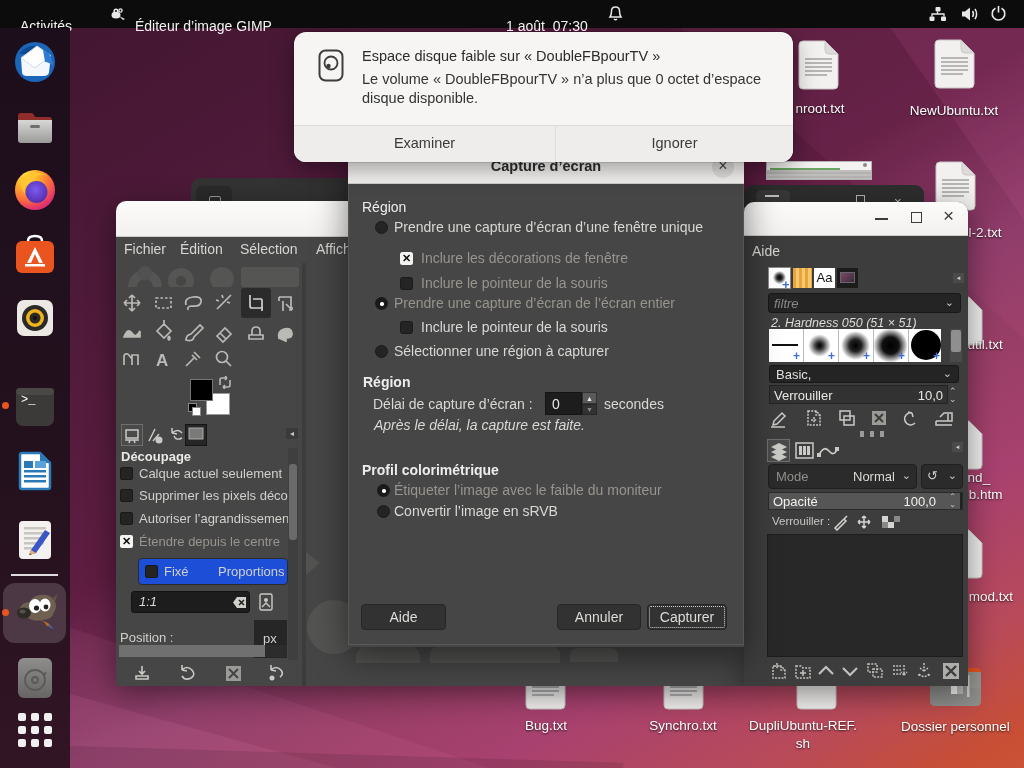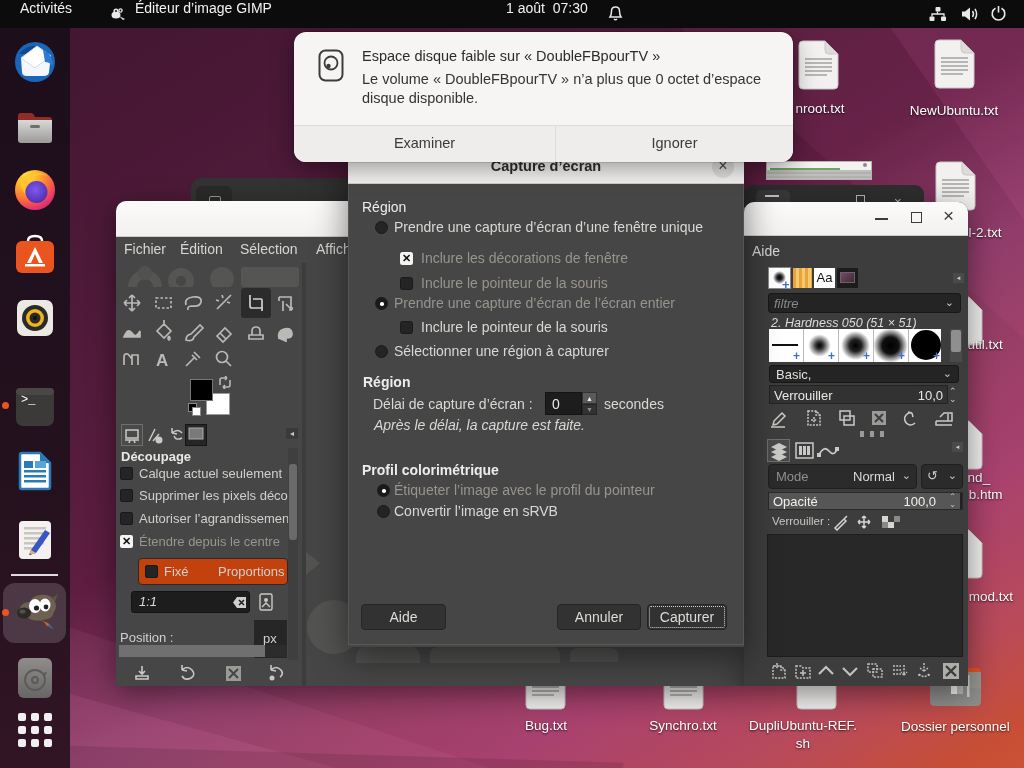--- a/index.html
+++ b/index.html
@@ -7,21 +7,21 @@
 body { font-family:"Liberation Sans", sans-serif; position:relative; background:#000; }
 .abs { position:absolute; }
 
 
 #wall { position:absolute; left:70px; top:28px; right:0; bottom:0;
   background:linear-gradient(150deg, #431631 0%, #4e1a39 20%, #5e1d41 44%, #8a3a66 58%, #983e66 66%, #a8416f 76%, #b84a5a 88%, #c84f34 97%, #cb5236 100%); }
 .facet { position:absolute; left:0; top:0; width:100%; height:100%; }
 
 
 #topbar { position:absolute; left:0; top:0; width:1024px; height:28px; background:#0c0c0c; color:#f2f2f2; font-size:14px; z-index:50; }
-#topbar .item { position:absolute; top:0; }
+#topbar .item { position:absolute; top:18px; }
 
 
 #dock { position:absolute; left:0; top:28px; width:70px; height:740px; background:linear-gradient(180deg,#1d0e1c 0%, #24111e 60%, #321525 100%); z-index:50; }
 .dicon { position:absolute; left:13px; width:44px; height:44px; }
 
 
 .fico { position:absolute; width:43px; }
 .flabel { position:absolute; color:#fff; font-size:13.5px; text-align:center; text-shadow:0 1px 2px rgba(0,0,0,.75); white-space:nowrap; }
 
 
@@ -244,21 +244,21 @@
   <div id="toolopts" class="abs" style="left:0; top:245px; width:186px; height:240px; overflow:hidden; color:#d0d0cc; font-size:13px;">
     <div class="abs" style="left:5px; top:3px; font-weight:bold; color:#e8e8e4;">Découpage</div>
     <div class="abs" style="left:4px; top:21px; width:13px; height:13px; background:#242424; border:1px solid #191919; border-radius:2px;"></div>
     <div class="abs" style="left:23px; top:20px; white-space:nowrap;">Calque actuel seulement</div>
     <div class="abs" style="left:4px; top:43px; width:13px; height:13px; background:#242424; border:1px solid #191919; border-radius:2px;"></div>
     <div class="abs" style="left:23px; top:42px; white-space:nowrap;">Supprimer les pixels décou</div>
     <div class="abs" style="left:4px; top:66px; width:13px; height:13px; background:#242424; border:1px solid #191919; border-radius:2px;"></div>
     <div class="abs" style="left:23px; top:65px; white-space:nowrap;">Autoriser l’agrandissement</div>
     <div class="abs" style="left:4px; top:89px; width:13px; height:13px; background:#f4f4f2; border-radius:2px; color:#111; font-size:11px; font-weight:bold; text-align:center; line-height:13px;">✕</div>
     <div class="abs" style="left:23px; top:88px; white-space:nowrap; color:#98948e;">Étendre depuis le centre</div>
-    <div class="abs" style="left:22px; top:112px; width:150px; height:27px; background:#c2410c; border:1px solid #2a2a2a; border-radius:4px;">
+    <div class="abs" style="left:22px; top:112px; width:150px; height:27px; background:#1d4ed8; border:1px solid #2a2a2a; border-radius:4px;">
       <div class="abs" style="left:6px; top:6px; width:13px; height:13px; background:#242424; border:1px solid #191919; border-radius:2px;"></div>
       <div class="abs" style="left:25px; top:5px;">Fixé</div>
       <div class="abs" style="left:79px; top:5px;">Proportions</div>
     </div>
     <div class="abs" style="left:15px; top:145px; width:119px; height:22px; background:#1d1d1d; border:1px solid #131313; border-radius:3px;">
       <div class="abs" style="left:7px; top:2px; font-style:italic; color:#dcdcd8;">1:1</div>
       <svg class="abs" style="left:100px; top:3px;" width="16" height="15" viewBox="0 0 16 15">
           <path d="M5 2 L14 2 L14 13 L5 13 L1 7.5 Z" fill="#cfcfcb"></path>
           <path d="M7 5 L12 10 M12 5 L7 10" stroke="#1d1d1d" stroke-width="1.5"></path>
         </svg>
@@ -473,21 +473,21 @@
   <div class="abs" style="left:197px; top:244px; width:37px; height:23px; background:#1d1d1d; border:1px solid #141414; color:#e8e8e4;">
       <span style="position:absolute; left:6px; top:3px;">0</span>
     </div>
   <div class="abs" style="left:234px; top:244px; width:15px; height:12px; background:#5a5a5a; border:1px solid #333; color:#eee; font-size:7px; text-align:center; line-height:11px;">▲</div>
   <div class="abs" style="left:234px; top:256px; width:15px; height:11px; background:#323232; border:1px solid #262626; color:#8a8a8a; font-size:7px; text-align:center; line-height:10px;">▼</div>
   <div class="abs" style="left:256px; top:248px; color:#d8d8d4;">secondes</div>
   <div class="abs" style="left:26px; top:269px; font-style:italic; color:#d8d8d4;">Après le délai, la capture est faite.</div>
   <div class="abs" style="left:14px; top:314px; font-weight:bold; color:#eceeeb;">Profil colorimétrique</div>
   <div class="abs" style="left:29px; top:336px; width:13px; height:13px; border-radius:50%; background:#1a1a1a;"></div>
   <div class="abs" style="left:34px; top:341px; width:3.5px; height:3.5px; border-radius:50%; background:#fff;"></div>
-  <div class="abs" style="left:46px; top:334px; color:#98948e;">Étiqueter l’image avec le profil du pointeur</div>
+  <div class="abs" style="left:46px; top:334px; color:#98948e;">Étiqueter l’image avec le faible du moniteur</div>
   <div class="abs" style="left:29px; top:357px; width:13px; height:13px; border-radius:50%; background:#242424; border:1px solid #1a1a1a;"></div>
   <div class="abs" style="left:46px; top:355px; color:#d8d8d4;">Convertir l’image en sRVB</div>
   <div class="abs" style="left:13px; top:456px; width:85px; height:26px; background:#333232; border:1px solid #252525; border-radius:4px; color:#dcdcd8; font-size:14px; text-align:center; line-height:25px;">Aide</div>
   <div class="abs" style="left:209px; top:456px; width:84px; height:26px; background:#333232; border:1px solid #252525; border-radius:4px; color:#dcdcd8; font-size:14px; text-align:center; line-height:25px;">Annuler</div>
   <div class="abs" style="left:299px; top:456px; width:80px; height:26px; background:#333232; border:1px solid #252525; border-radius:4px; color:#dcdcd8; font-size:14px; text-align:center; line-height:25px; outline:1px dotted #cfcfcb; outline-offset:-3px;">Capturer</div>
   <div class="abs" style="left:0px; top:496px; width:396px; height:1px; background:#595959;"></div>
   <div class="abs" style="left:0px; top:36px; width:1px; height:461px; background:#565656;"></div>
   <div class="abs" style="left:395px; top:36px; width:1px; height:461px; background:#565656;"></div>
 </div>
 <div id="notification" class="abs" style="left:294px; top:32px; width:499px; height:130px; background:#f6f5f4; border-radius:12px; box-shadow:0 6px 24px rgba(0,0,0,.4), 0 0 0 1px rgba(0,0,0,.10); overflow:hidden;">

